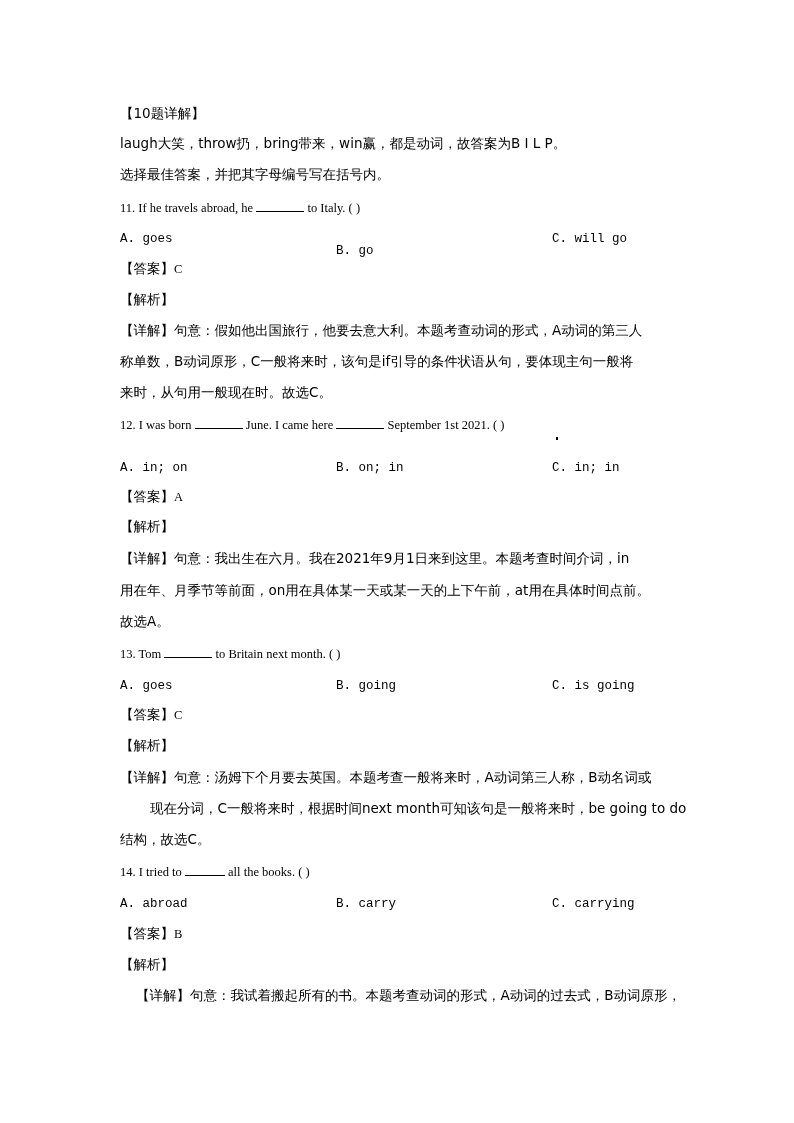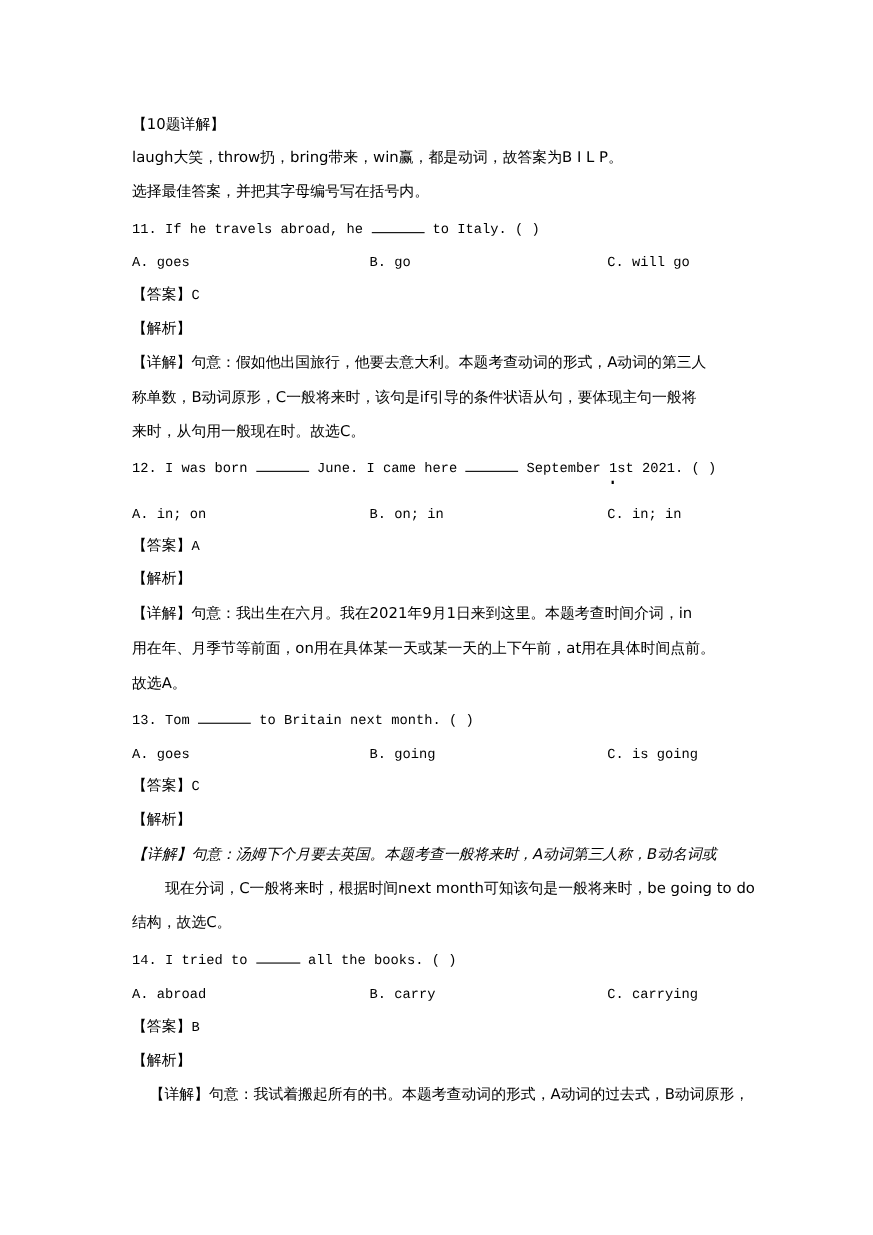--- a/index.html
+++ b/index.html
@@ -18,21 +18,21 @@
     .line {
       position: absolute;
       left: 120px;
       white-space: nowrap;
       font-size: 13.5px;
       line-height: 18px;
       height: 18px;
       text-align: right;
     }
     .mono {
-      font-family: Liberation Mono, monospace;
+      font-family: Liberation Serif, serif;
       font-size: 12.5px;
     }
     .cjk {
       font-size: 13.5px;
     }
     .opt {
       position: absolute;
       white-space: nowrap;
       font-family: Liberation Mono, monospace;
       font-size: 12.5px;
@@ -58,21 +58,21 @@
 <div class="line cjk" style="top:134px;">laugh大笑，throw扔，bring带来，win赢，都是动词，故答案为B I L P。</div>
 <div class="line cjk" style="top:165px;">选择最佳答案，并把其字母编号写在括号内。</div>
 
 <div class="line mono" style="top:199px;">
   <span>11.</span>
   <span>If he travels abroad, he</span>
   <span class="blank" style="width:48px;"></span>
   <span>to Italy. (      )</span>
 </div>
 <div class="opt" style="top:230px;left:120px;">A. goes</div>
-<div class="opt" style="top:230px;left:336px;">B. go</div>
+<div class="opt" style="top:242px;left:336px;">B. go</div>
 <div class="opt" style="top:230px;left:552px;">C. will go</div>
 <div class="line cjk" style="top:259px;">
   <span>【答案】</span><span class="mono">C</span>
 </div>
 <div class="line cjk" style="top:290px;">【解析】</div>
 <div class="line cjk" style="top:321px;">
   <span>【详解】</span><span>句意：假如他出国旅行，他要去意大利。本题考查动词的形式，A动词的第三人</span>
 </div>
 <div class="line cjk" style="top:352px;">称单数，B动词原形，C一般将来时，该句是if引导的条件状语从句，要体现主句一般将</div>
 <div class="line cjk" style="top:383px;">来时，从句用一般现在时。故选C。</div>
@@ -105,21 +105,21 @@
   <span class="blank" style="width:48px;"></span>
   <span>to Britain next month. (   )</span>
 </div>
 <div class="opt" style="top:677px;left:120px;">A. goes</div>
 <div class="opt" style="top:677px;left:336px;">B. going</div>
 <div class="opt" style="top:677px;left:552px;">C. is going</div>
 <div class="line cjk" style="top:705px;">
   <span>【答案】</span><span class="mono">C</span>
 </div>
 <div class="line cjk" style="top:736px;">【解析】</div>
-<div class="line cjk" style="top:768px;font-style:italic;">
+<div class="line cjk" style="top:768px;">
   <span>【详解】</span><span>句意：汤姆下个月要去英国。本题考查一般将来时，A动词第三人称，B动名词或</span>
 </div>
 <div class="line cjk" style="top:799px;margin-left:30px;">现在分词，C一般将来时，根据时间next month可知该句是一般将来时，be going to do</div>
 <div class="line cjk" style="top:830px;">结构，故选C。</div>
 
 <div class="line mono" style="top:863px;">
   <span>14.</span>
   <span>I tried to</span>
   <span class="blank" style="width:40px;"></span>
   <span>all the books. (   )</span>

